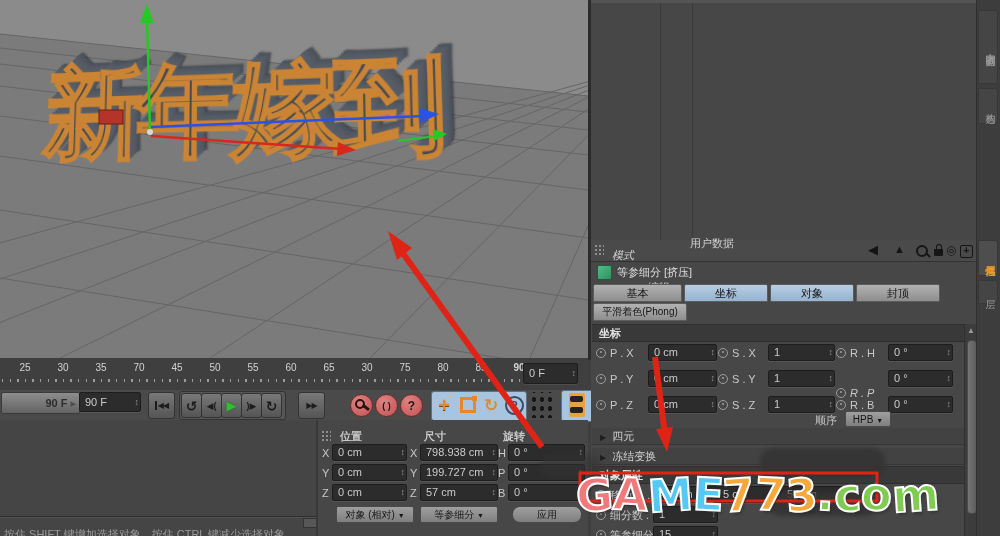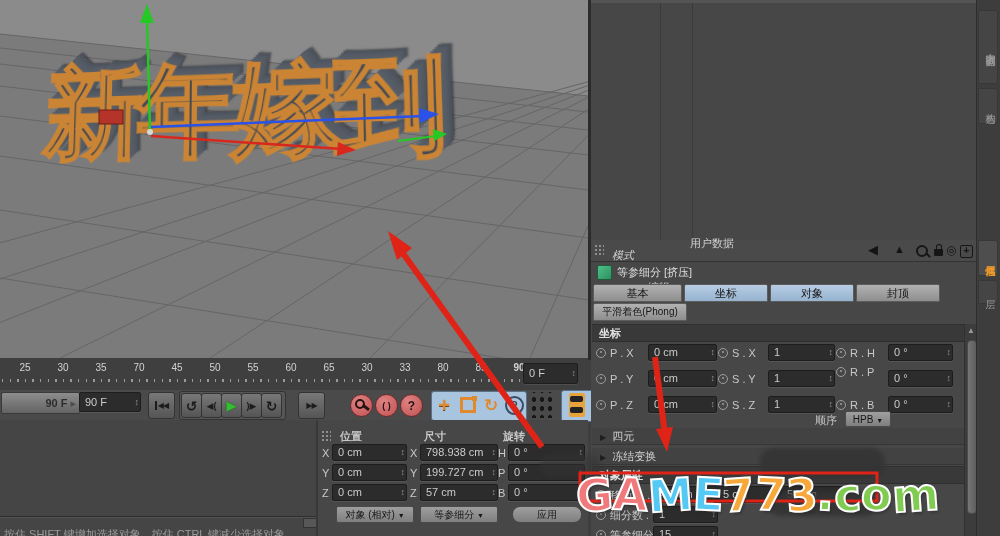--- a/index.html
+++ b/index.html
@@ -108,21 +108,21 @@
         <span class="num" style="left: 25px;">25</span>
         <span class="num" style="left: 63px;">30</span>
         <span class="num" style="left: 101px;">35</span>
         <span class="num" style="left: 139px;">70</span>
         <span class="num" style="left: 177px;">45</span>
         <span class="num" style="left: 215px;">50</span>
         <span class="num" style="left: 253px;">55</span>
         <span class="num" style="left: 291px;">60</span>
         <span class="num" style="left: 329px;">65</span>
         <span class="num" style="left: 367px;">30</span>
-        <span class="num" style="left: 405px;">33</span>
+        <span class="num" style="left: 405px;">75</span>
         <span class="num" style="left: 443px;">80</span>
         <span class="num" style="left: 481px;">85</span>
         <span class="num" style="left: 519px; font-weight: bold;">90</span>
       </div>
     <div class="abs" style="left:2px;top:21px;width:560px;height:3px;background:repeating-linear-gradient(to right,#9a9a9a 0 1.5px,transparent 1.5px 7.6px);"></div>
   </div>
   <div class="fld" style="left:523px;top:363px;width:48px;height:19px;line-height:19px;">
     
     <span>0 F</span>
     <span class="spin">↕</span>
@@ -272,21 +272,21 @@
   <div class="fld" style="left:648px;top:344px;width:62px;height:15px;"><span>0 cm</span><span class="spin">↕</span></div>
   <div class="plabel" style="left:718px;top:345px;"><span class="ring"></span><span>S . X</span></div>
   <div class="fld" style="left:768px;top:344px;width:60px;height:15px;"><span>1</span><span class="spin">↕</span></div>
   <div class="plabel" style="left:836px;top:345px;"><span class="ring"></span><span>R . H</span></div>
   <div class="fld" style="left:888px;top:344px;width:58px;height:15px;"><span>0 °</span><span class="spin">↕</span></div>
 
   <div class="plabel" style="left:596px;top:371px;"><span class="ring"></span><span>P . Y</span></div>
   <div class="fld" style="left:648px;top:370px;width:62px;height:15px;"><span>0 cm</span><span class="spin">↕</span></div>
   <div class="plabel" style="left:718px;top:371px;"><span class="ring"></span><span>S . Y</span></div>
   <div class="fld" style="left:768px;top:370px;width:60px;height:15px;"><span>1</span><span class="spin">↕</span></div>
-  <div class="plabel" style="left:836px;top:364px;"><span class="ring"></span><span>R . P</span></div>
+  <div class="plabel" style="left:836px;top:385px;font-style:italic;"><span class="ring"></span><span>R . P</span></div>
   <div class="fld" style="left:888px;top:370px;width:58px;height:15px;"><span>0 °</span><span class="spin">↕</span></div>
 
   <div class="plabel" style="left:596px;top:397px;"><span class="ring"></span><span>P . Z</span></div>
   <div class="fld" style="left:648px;top:396px;width:62px;height:15px;"><span>0 cm</span><span class="spin">↕</span></div>
   <div class="plabel" style="left:718px;top:397px;"><span class="ring"></span><span>S . Z</span></div>
   <div class="fld" style="left:768px;top:396px;width:60px;height:15px;"><span>1</span><span class="spin">↕</span></div>
   <div class="plabel" style="left:836px;top:397px;"><span class="ring"></span><span>R . B</span></div>
   <div class="fld" style="left:888px;top:396px;width:58px;height:15px;"><span>0 °</span><span class="spin">↕</span></div>
 
   <div class="plabel" style="left:815px;top:412px;">顺序</div>

